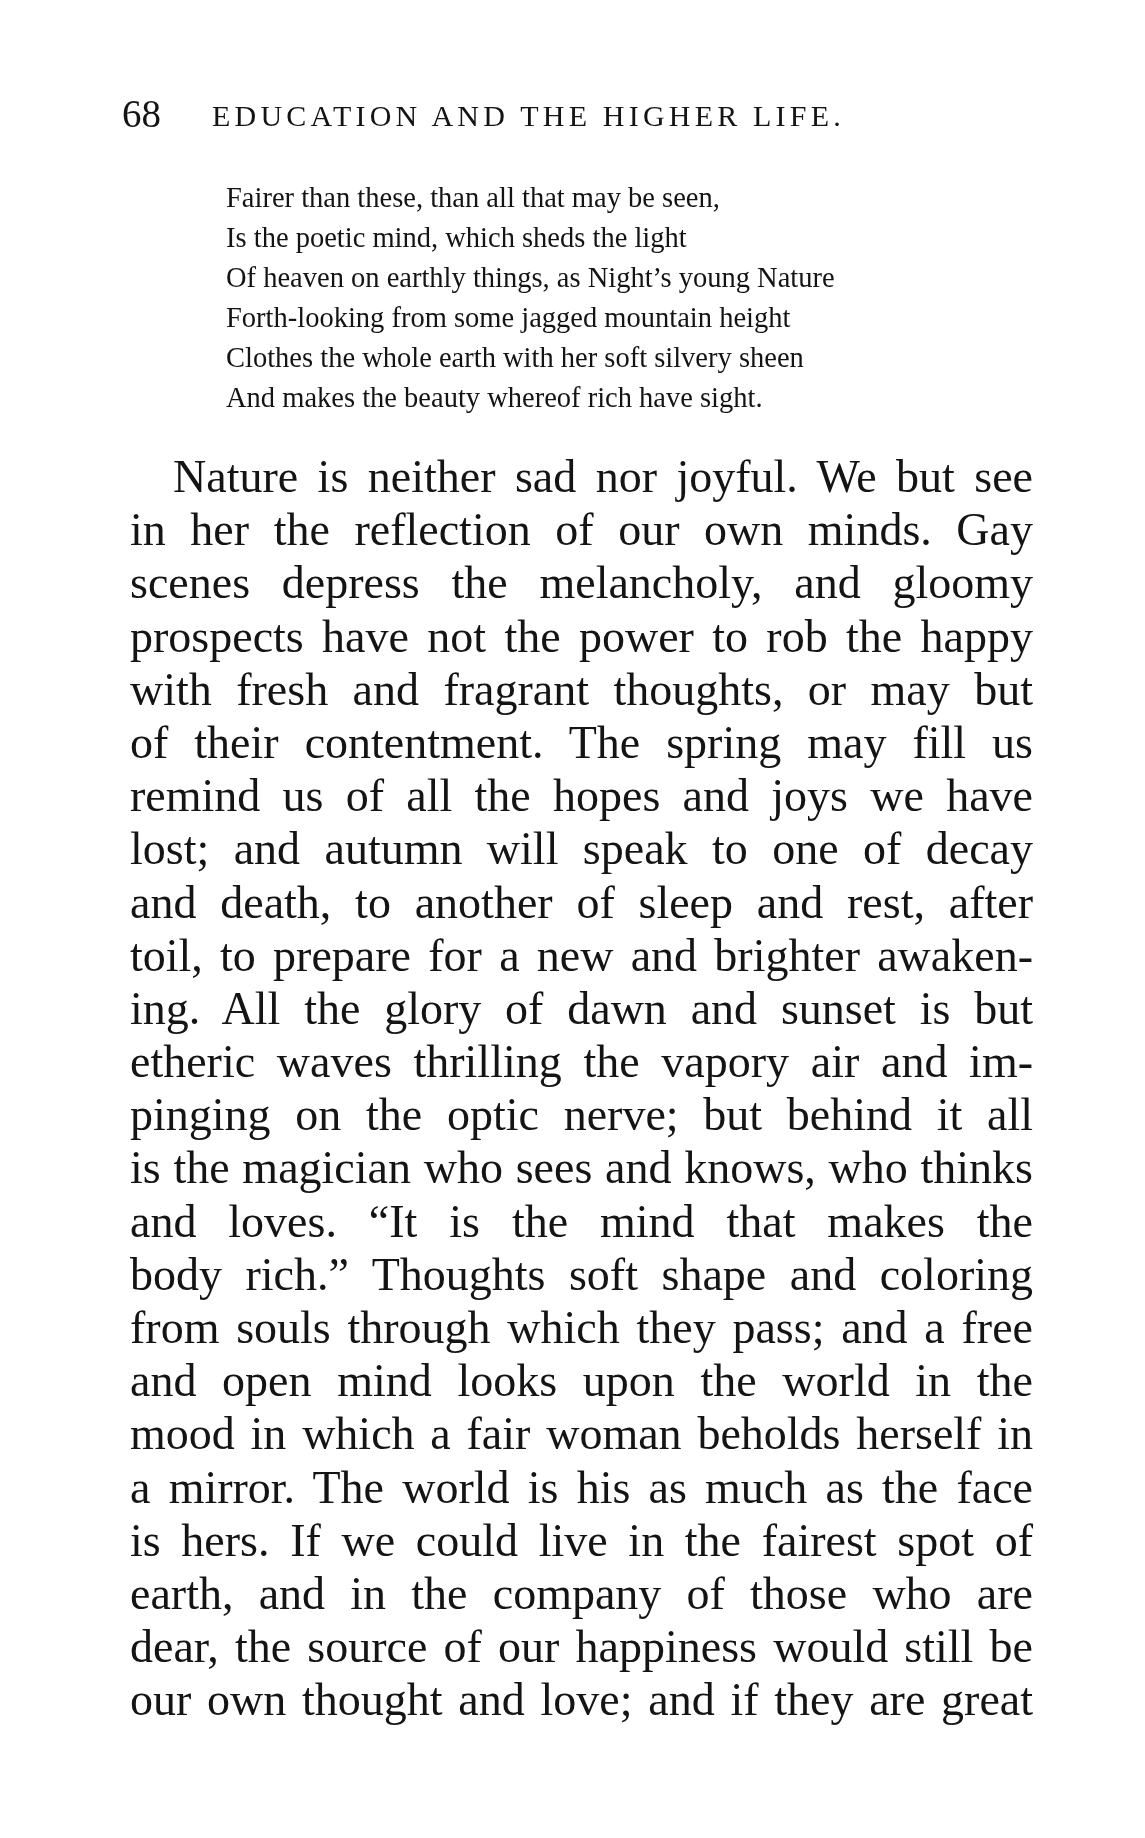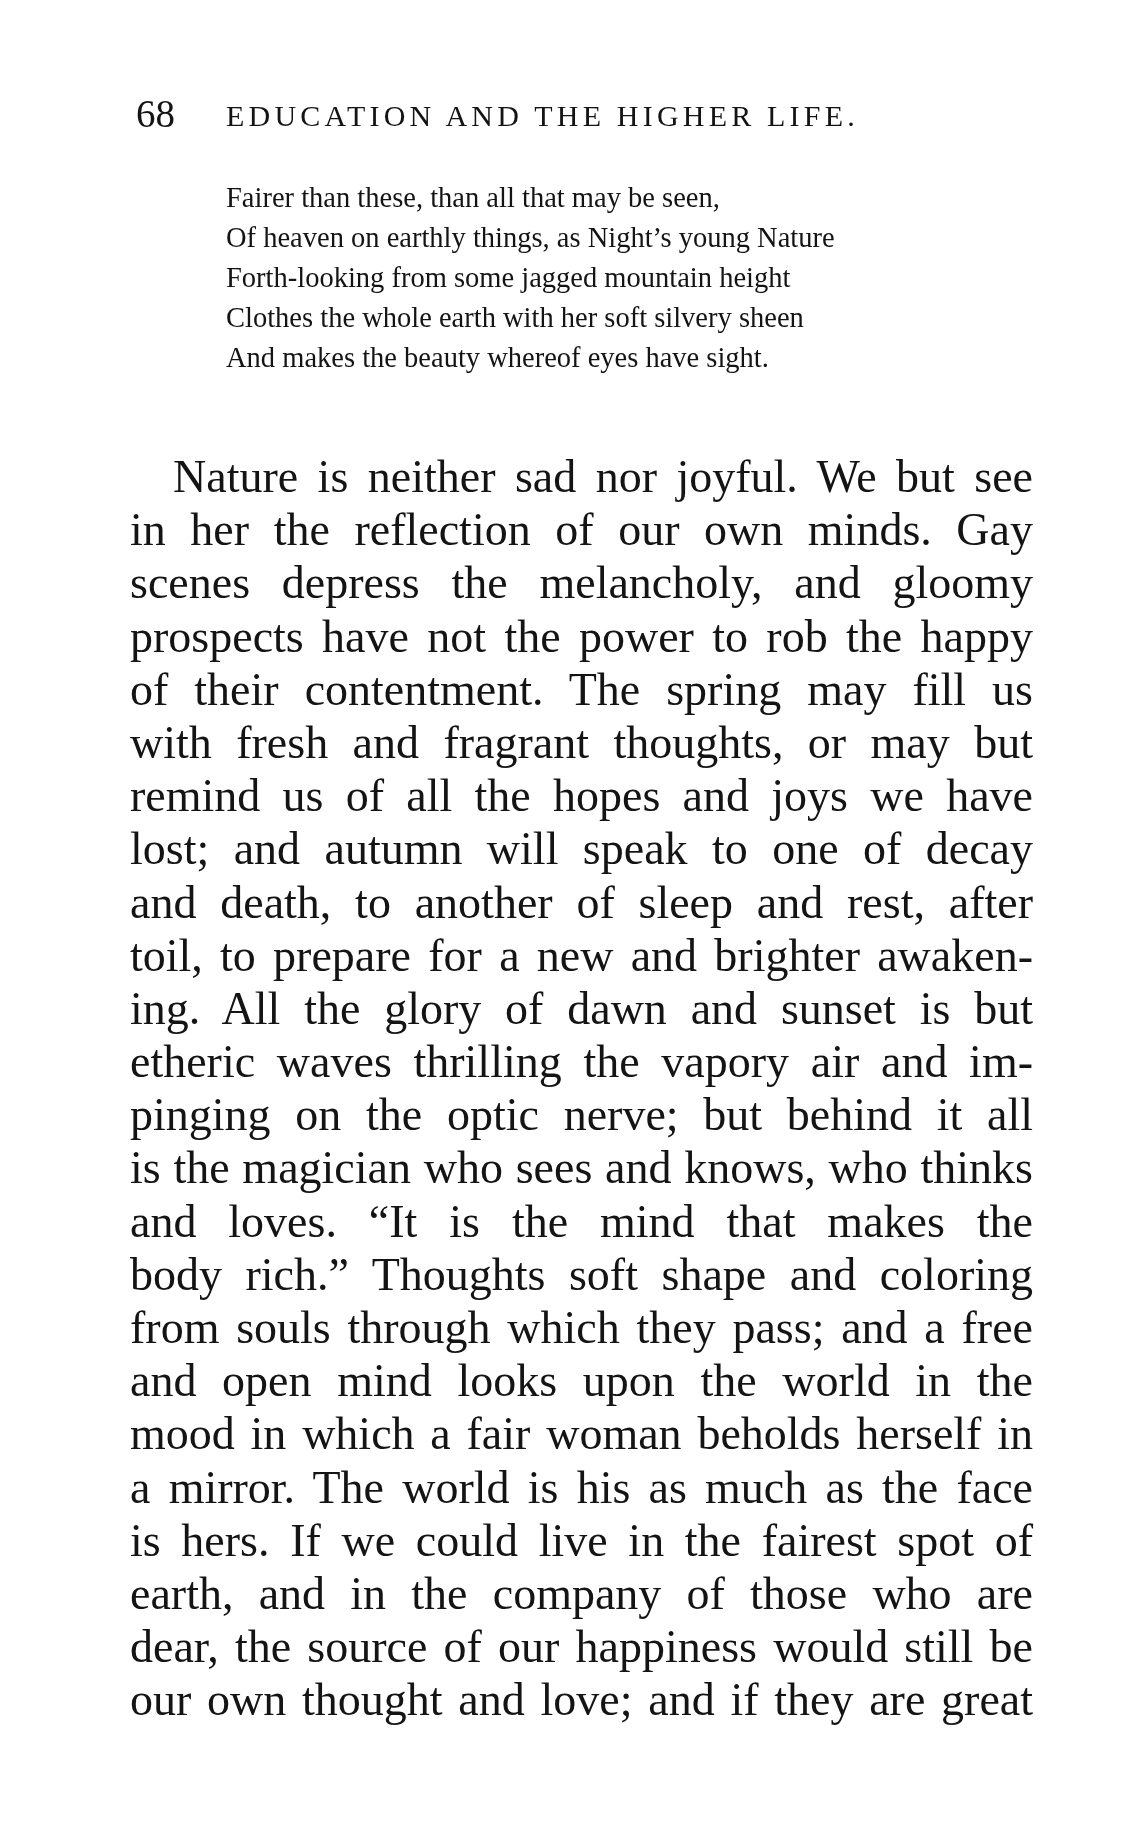--- a/index.html
+++ b/index.html
@@ -1,19 +1,19 @@
 <!DOCTYPE html>
 <html><head>
 <meta charset="utf-8">
 <style>
   html, body { margin: 0; padding: 0; background: #ffffff; }
   body { width: 1145px; height: 1838px; position: relative; overflow: hidden;
          font-family: "Liberation Serif", "DejaVu Serif", serif; color: #141414; }
   .page { position: absolute; left: 0; top: 0; width: 1145px; height: 1838px; background: #fff; }
-  .header { position: absolute; left: 136px; top: 92px; width: 820px; height: 44px; white-space: nowrap; }
+  .header { position: absolute; left: 122px; top: 92px; width: 820px; height: 44px; white-space: nowrap; }
   .page-num { position: absolute; left: 0; top: 0; font-size: 39px; line-height: 44px; }
   .running-title { position: absolute; left: 90px; top: 2px; font-size: 30px; line-height: 44px;
                    letter-spacing: 4.2px; }
   .poem { position: absolute; left: 226px; top: 178px; width: 780px; }
   .poem-line { height: 40px; line-height: 40px; font-size: 28.5px; white-space: nowrap; }
   .body-text { position: absolute; left: 130px; top: 450px; width: 903px; }
   .body-line { height: 53.2px; line-height: 53.2px; font-size: 46px; white-space: nowrap;
                text-align: justify; text-align-last: justify; }
   .body-line.indent { padding-left: 43px; }
 </style>
@@ -22,33 +22,34 @@
 
 <div class="page">
 
   <div class="header">
     <span class="page-num">68</span>
     <span class="running-title">EDUCATION AND THE HIGHER LIFE.</span>
   </div>
 
   <div class="poem">
     <div class="poem-line">Fairer than these, than all that may be seen,</div>
+    <div class="poem-line">Is the poetic mind, which sheds the light</div>
     <div class="poem-line">Of heaven on earthly things, as Night’s young Nature</div>
     <div class="poem-line">Forth-looking from some jagged mountain height</div>
     <div class="poem-line">Clothes the whole earth with her soft silvery sheen</div>
-    <div class="poem-line">And makes the beauty whereof eyes have sight.</div>
+    <div class="poem-line">And makes the beauty whereof rich have sight.</div>
   </div>
 
   <div class="body-text">
     <div class="body-line indent">Nature is neither sad nor joyful.  We but see</div>
     <div class="body-line">in her the reflection of our own minds.  Gay</div>
     <div class="body-line">scenes depress the melancholy, and gloomy</div>
     <div class="body-line">prospects have not the power to rob the happy</div>
+    <div class="body-line">with fresh and fragrant thoughts, or may but</div>
     <div class="body-line">of their contentment.  The spring may fill us</div>
-    <div class="body-line">with fresh and fragrant thoughts, or may but</div>
     <div class="body-line">remind us of all the hopes and joys we have</div>
     <div class="body-line">lost; and autumn will speak to one of decay</div>
     <div class="body-line">and death, to another of sleep and rest, after</div>
     <div class="body-line">toil, to prepare for a new and brighter awaken-</div>
     <div class="body-line">ing.  All the glory of dawn and sunset is but</div>
     <div class="body-line">etheric waves thrilling the vapory air and im-</div>
     <div class="body-line">pinging on the optic nerve; but behind it all</div>
     <div class="body-line">is the magician who sees and knows, who thinks</div>
     <div class="body-line">and loves.  “It is the mind that makes the</div>
     <div class="body-line">body rich.”  Thoughts soft shape and coloring</div>

